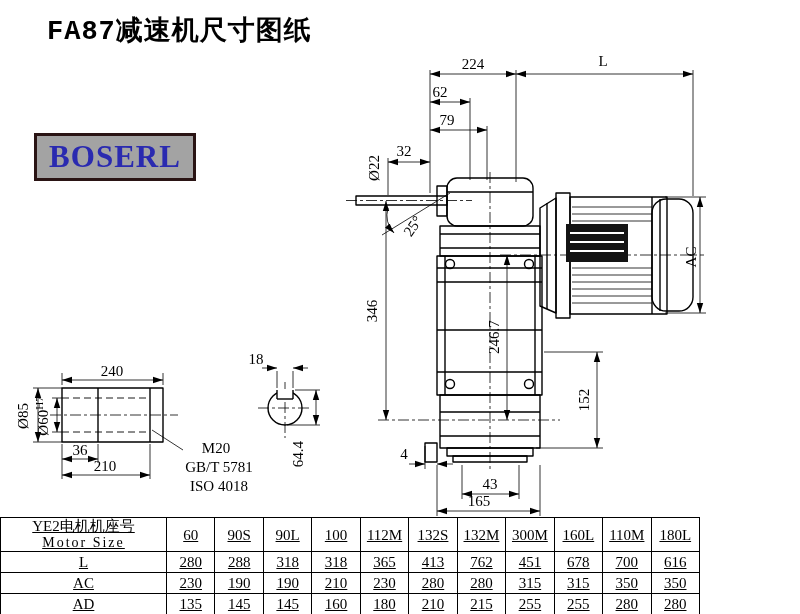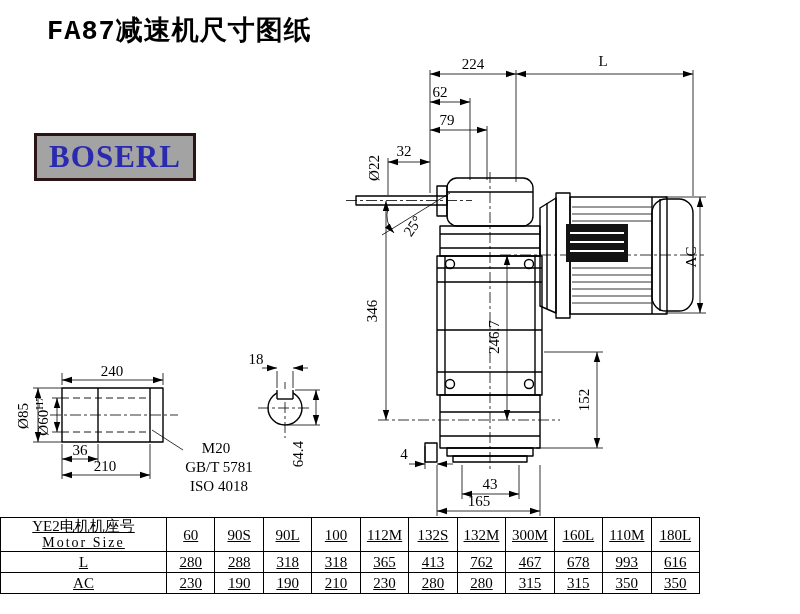--- a/index.html
+++ b/index.html
@@ -252,33 +252,47 @@
   </tr>
   <tr>
     <td>L</td>
     <td>280</td>
     <td>288</td>
     <td>318</td>
     <td>318</td>
     <td>365</td>
     <td>413</td>
     <td>762</td>
-    <td>467</td>
+    <td>451</td>
     <td>678</td>
-    <td>993</td>
+    <td>700</td>
     <td>616</td>
   </tr>
   <tr>
     <td>AC</td>
     <td>230</td>
     <td>190</td>
     <td>190</td>
     <td>210</td>
     <td>230</td>
     <td>280</td>
     <td>280</td>
     <td>315</td>
     <td>315</td>
     <td>350</td>
     <td>350</td>
   </tr>
+  <tr>
+    <td>AD</td>
+    <td>135</td>
+    <td>145</td>
+    <td>145</td>
+    <td>160</td>
+    <td>180</td>
+    <td>210</td>
+    <td>215</td>
+    <td>255</td>
+    <td>255</td>
+    <td>280</td>
+    <td>280</td>
+  </tr>
 </tbody>
   </table>
 
 </body></html>

